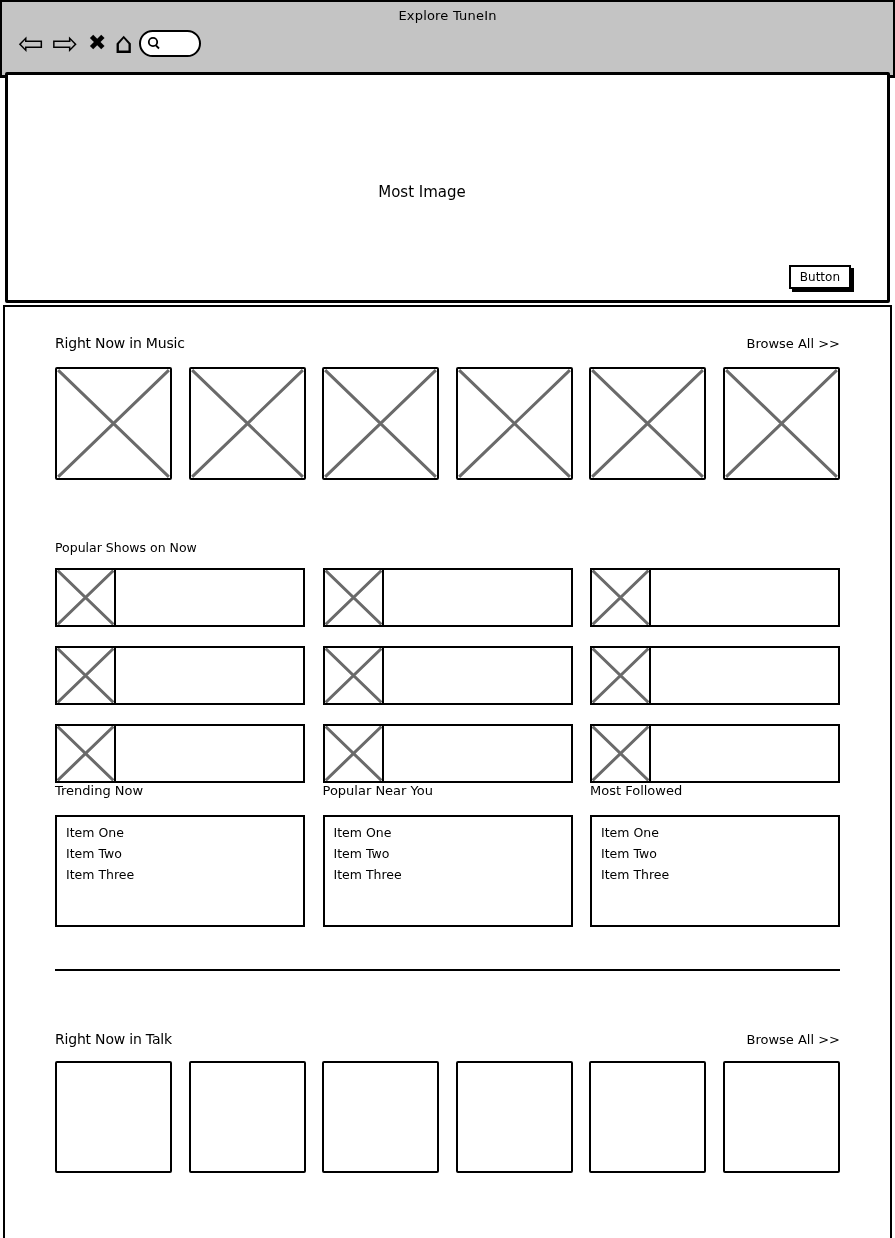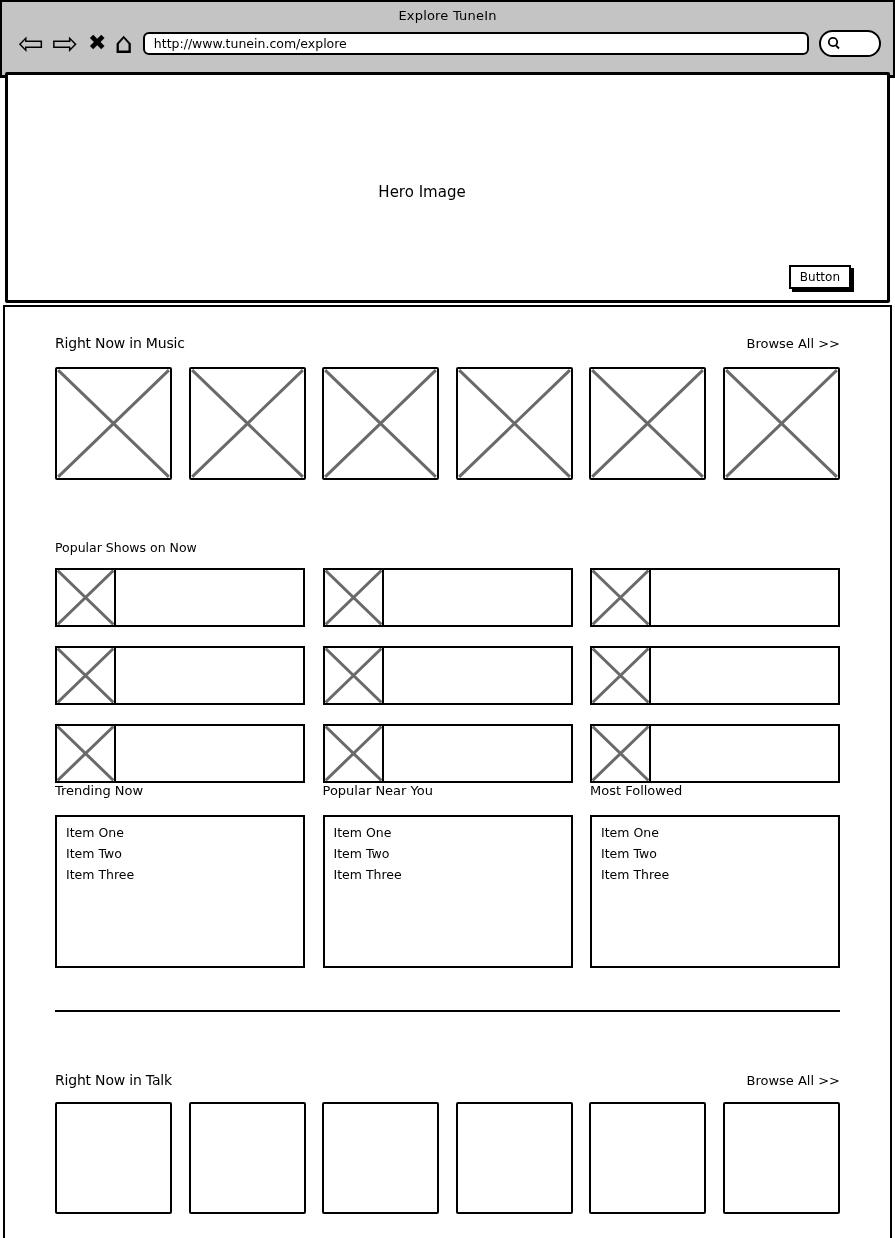--- a/index.html
+++ b/index.html
@@ -85,49 +85,48 @@
     position:absolute; top:-2px; bottom:-2px; left:-2px; width:61px;
     border:2px solid #000; background:#fff;
   }
 
   .lists-row {
     display:grid; grid-template-columns:repeat(3,250px);
     justify-content:space-between;
   }
   .list-title { font-size:13px; font-weight:500; }
   .list-box {
-    margin-top:17px; height:153px; border:2px solid #000; background:#fff;
+    margin-top:17px; height:112px; border:2px solid #000; background:#fff;
     padding:5px 0 0 9px;
   }
   .list-item { font-size:12.5px; line-height:21px; cursor:pointer; }
 
   .divider { border:none; border-top:2px solid #000; margin-top:42px; }
 </style>
 </head>
 <body>
 
 <div class="chrome">
   <div class="window-title">Explore TuneIn</div>
   <div class="toolbar">
     <button class="nav-btn arrow-glyph">⇦</button>
     <button class="nav-btn arrow-glyph">⇨</button>
     <button class="nav-btn stop-glyph">✖</button>
     <button class="nav-btn home-glyph">⌂</button>
-    <div class="url-field">http://www.tunein.com/explore</div>
     <div class="search-pill">
       <svg width="16" height="16" viewBox="0 0 16 16">
         <circle cx="7" cy="7" r="4.2" fill="none" stroke="#000" stroke-width="1.8"></circle>
         <line x1="10" y1="10.5" x2="13" y2="13.5" stroke="#000" stroke-width="1.8"></line>
       </svg>
     </div>
   </div>
 </div>
 
 <div class="hero">
-  <div class="hero-label">Hero Image</div>
+  <div class="hero-label">Most Image</div>
   <button class="hero-button">Button</button>
 </div>
 
 <div class="content">
 
   <div class="section-head music-head">
     <div class="section-title">Right Now in Music</div>
     <div class="browse-link">Browse All &gt;&gt;</div>
   </div>
   <div class="thumb-row music">

